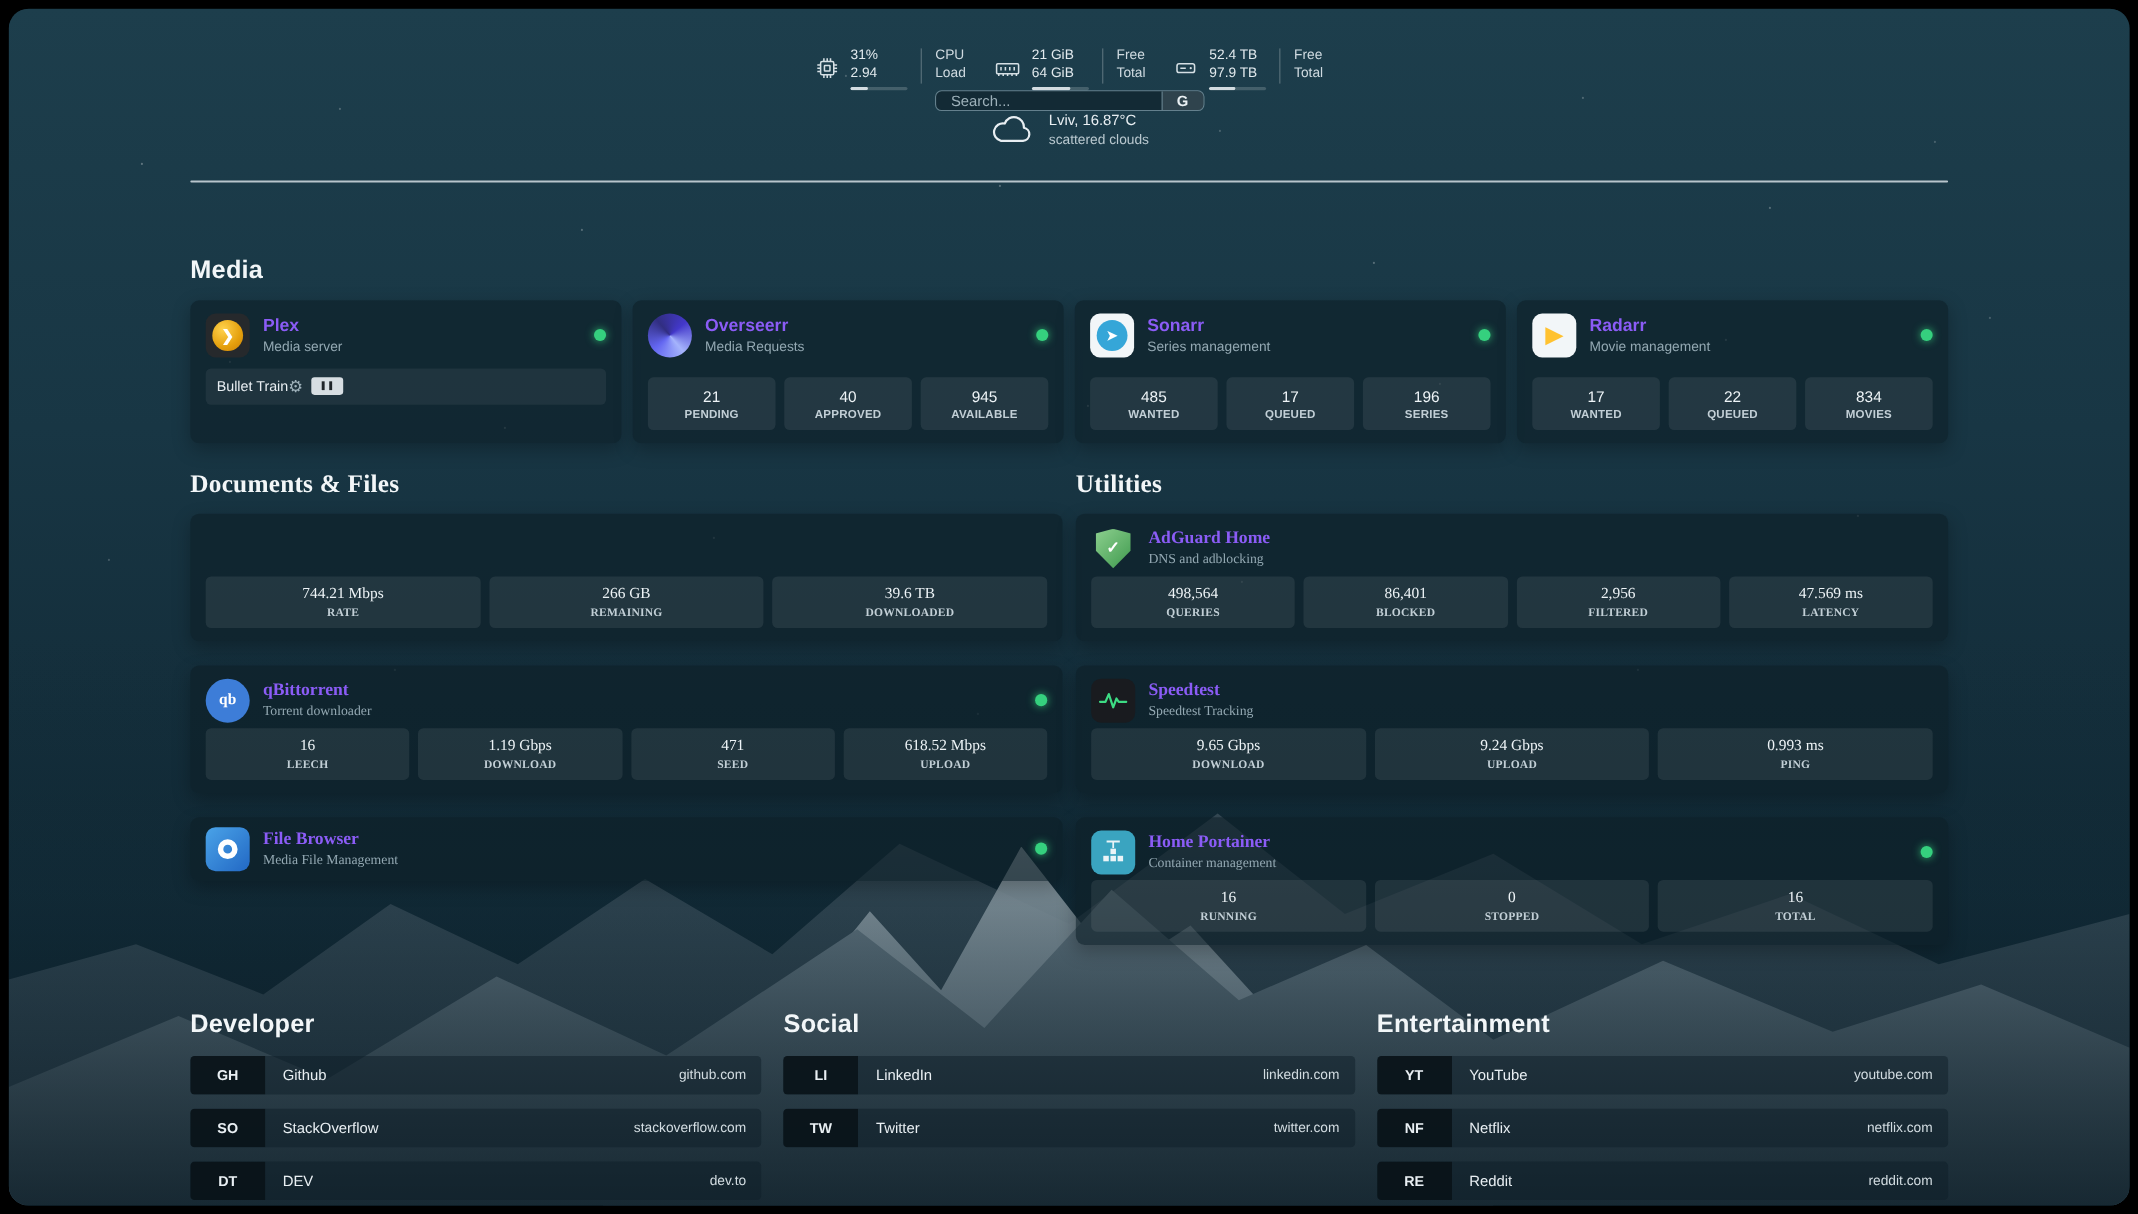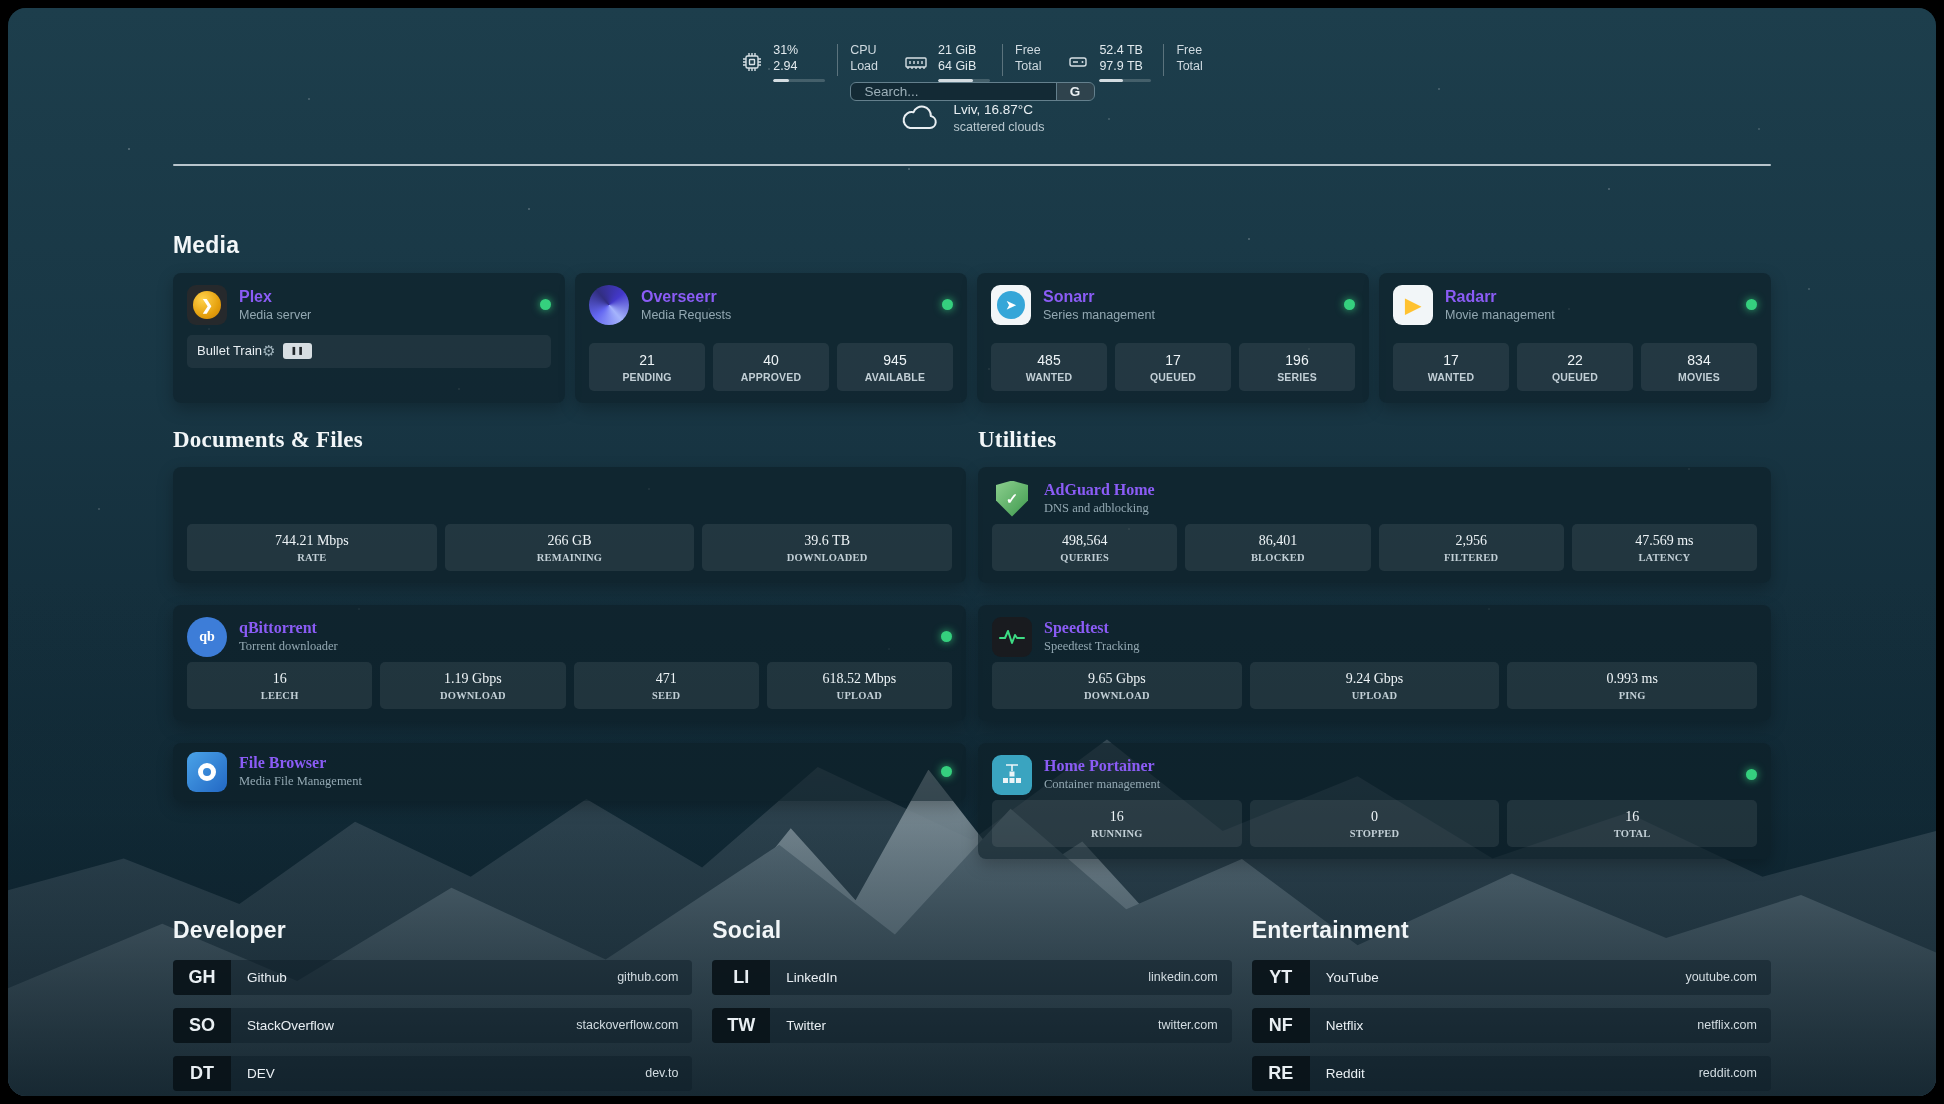--- a/index.html
+++ b/index.html
@@ -126,22 +126,22 @@
   .plex-time { position:absolute; right:8px; top:50%; transform:translateY(-50%);
     font-size:10.5px; font-weight:400; color:#eef4f7; white-space:nowrap; }
   
   .two-col { display:grid; grid-template-columns:1fr 1fr; gap:12px; margin-top:24px;font-family:Liberation Serif, serif; }
   .col-cards { display:flex; flex-direction:column; gap:22px; margin-top:14px; }
   
   .bookmarks { display:grid; grid-template-columns:1fr 1fr 1fr; gap:20px; margin-top:58px; }
   .bm-rows { margin-top:16px; display:flex; flex-direction:column; gap:13px; }
   .bm-row { display:flex; align-items:center; height:35px; background:rgba(13,30,39,.5);
     border-radius:4px; overflow:hidden; font-size:13.5px; cursor:pointer; }
-  .bm-abbr { width:58px; align-self:stretch; background:rgba(7,16,21,.8); display:flex;
-    align-items:center; justify-content:center; font-weight:600; font-size:18px; flex:none; }
+  .bm-abbr { width:68px; align-self:stretch; background:rgba(7,16,21,.8); display:flex;
+    align-items:center; justify-content:center; font-weight:600; font-size:13px; flex:none; }
   .bm-name { margin-left:16px; color:#e9eff3; }
   .bm-url { margin-left:auto; margin-right:14px; color:#d2dce1; font-size:12.5px; }
 </style>
 </head>
 <body>
 
 <div class="screen">
   <div class="bg">
     <div class="sky"></div>
     <div class="stars"></div>

